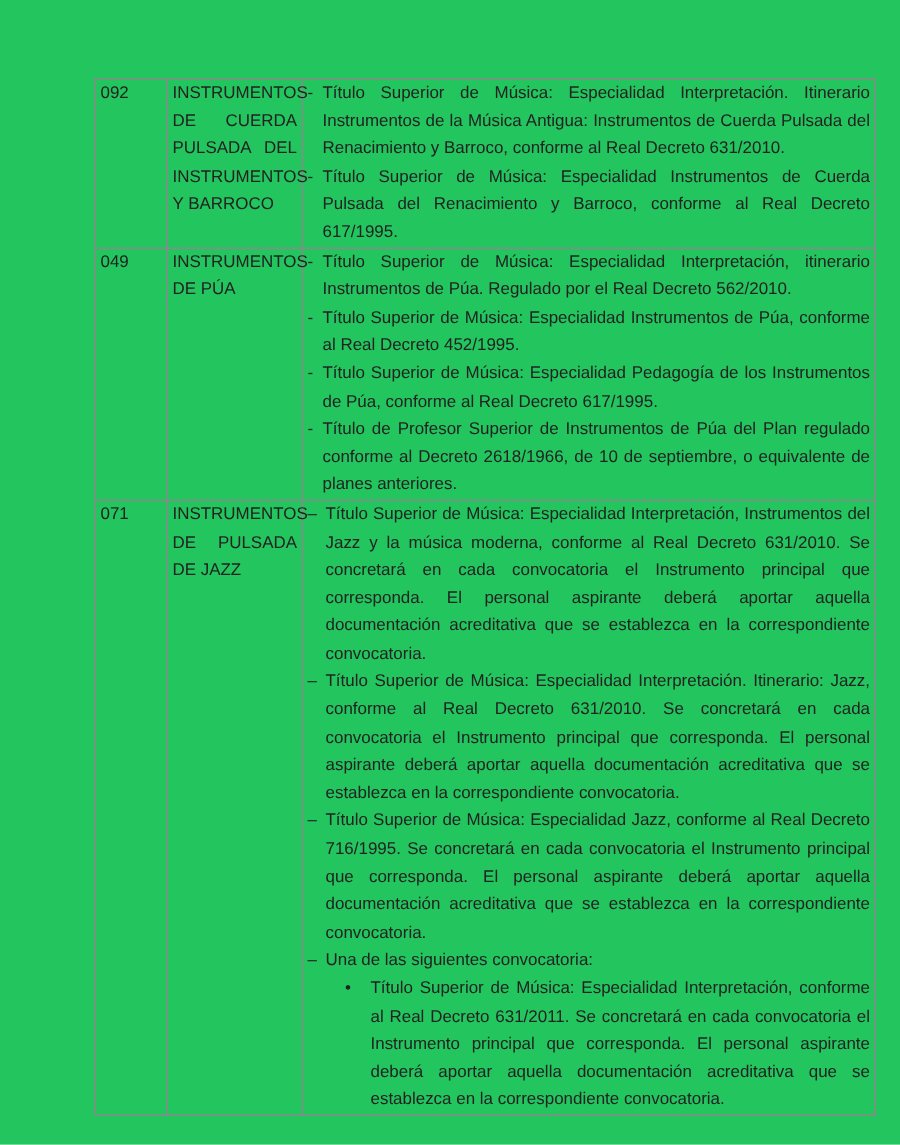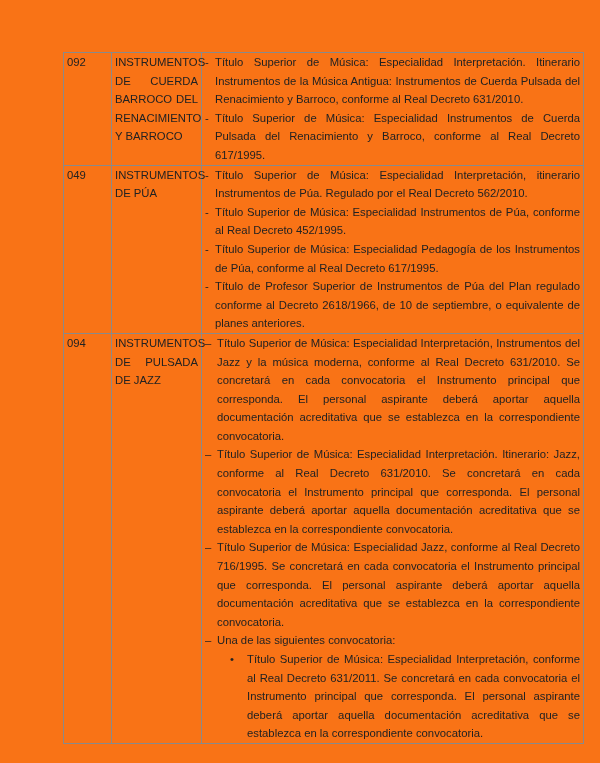--- a/index.html
+++ b/index.html
@@ -1,18 +1,18 @@
 <!DOCTYPE html>
 <html><head>
 <meta charset="utf-8">
 <style>
   html, body { margin: 0; padding: 0; background: #ffffff; }
   body { width: 600px; height: 763px; position: relative; overflow: hidden;
          font-family: "Liberation Sans", sans-serif; color: #222; }
-  .page { position: absolute; left: 0; top: 0; width: 600px; height: 763px; background: #f97316; }
+  .page { position: absolute; left: 0; top: 0; width: 600px; height: 763px; background: #22c55e; }
   table.doc { position: absolute; left: 63px; top: 52px; width: 520px;
               border-collapse: collapse; table-layout: fixed; }
   table.doc td { border: 1px solid #8a8a8a; vertical-align: top;
                  font-size: 11.3px; line-height: 18.6px; padding: 0 3px 0 3px; }
   col.c1 { width: 48px; }
   col.c2 { width: 90px; }
   col.c3 { width: 382px; }
   td.code { padding-left: 4px; }
   td.name { padding-left: 3px; text-align: justify; word-spacing: 0; }
   td.desc { padding-left: 4px; padding-right: 4px; }
@@ -29,21 +29,21 @@
   <table class="doc">
     <colgroup>
         <col class="c1">
         <col class="c2">
         <col class="c3">
       </colgroup>
     <tbody>
 
       <tr>
         <td class="code">092</td>
-        <td class="name">INSTRUMENTOS DE CUERDA BARROCO DEL RENACIMIENTO Y BARROCO</td>
+        <td class="name">INSTRUMENTOS DE CUERDA PULSADA DEL INSTRUMENTOS Y BARROCO</td>
         <td class="desc">
           <div class="item">
             <span class="mk">-</span>
             <span>Título Superior de Música: Especialidad Interpretación. Itinerario Instrumentos de la Música Antigua: Instrumentos de Cuerda Pulsada del Renacimiento y Barroco, conforme al Real Decreto 631/2010.</span>
           </div>
           <div class="item">
             <span class="mk">-</span>
             <span>Título Superior de Música: Especialidad Instrumentos de Cuerda Pulsada del Renacimiento y Barroco, conforme al Real Decreto 617/1995.</span>
           </div>
         </td>
@@ -66,21 +66,21 @@
             <span>Título Superior de Música: Especialidad Pedagogía de los Instrumentos de Púa, conforme al Real Decreto 617/1995.</span>
           </div>
           <div class="item">
             <span class="mk">-</span>
             <span>Título de Profesor Superior de Instrumentos de Púa del Plan regulado conforme al Decreto 2618/1966, de 10 de septiembre, o equivalente de planes anteriores.</span>
           </div>
         </td>
       </tr>
 
       <tr>
-        <td class="code">094</td>
+        <td class="code">071</td>
         <td class="name">INSTRUMENTOS DE PULSADA DE JAZZ</td>
         <td class="desc">
           <div class="item em">
             <span class="mk">–</span>
             <span>Título Superior de Música: Especialidad Interpretación, Instrumentos del Jazz y la música moderna, conforme al Real Decreto 631/2010. Se concretará en cada convocatoria el Instrumento principal que corresponda. El personal aspirante deberá aportar aquella documentación acreditativa que se establezca en la correspondiente convocatoria.</span>
           </div>
           <div class="item em">
             <span class="mk">–</span>
             <span>Título Superior de Música: Especialidad Interpretación. Itinerario: Jazz, conforme al Real Decreto 631/2010. Se concretará en cada convocatoria el Instrumento principal que corresponda. El personal aspirante deberá aportar aquella documentación acreditativa que se establezca en la correspondiente convocatoria.</span>
           </div>

